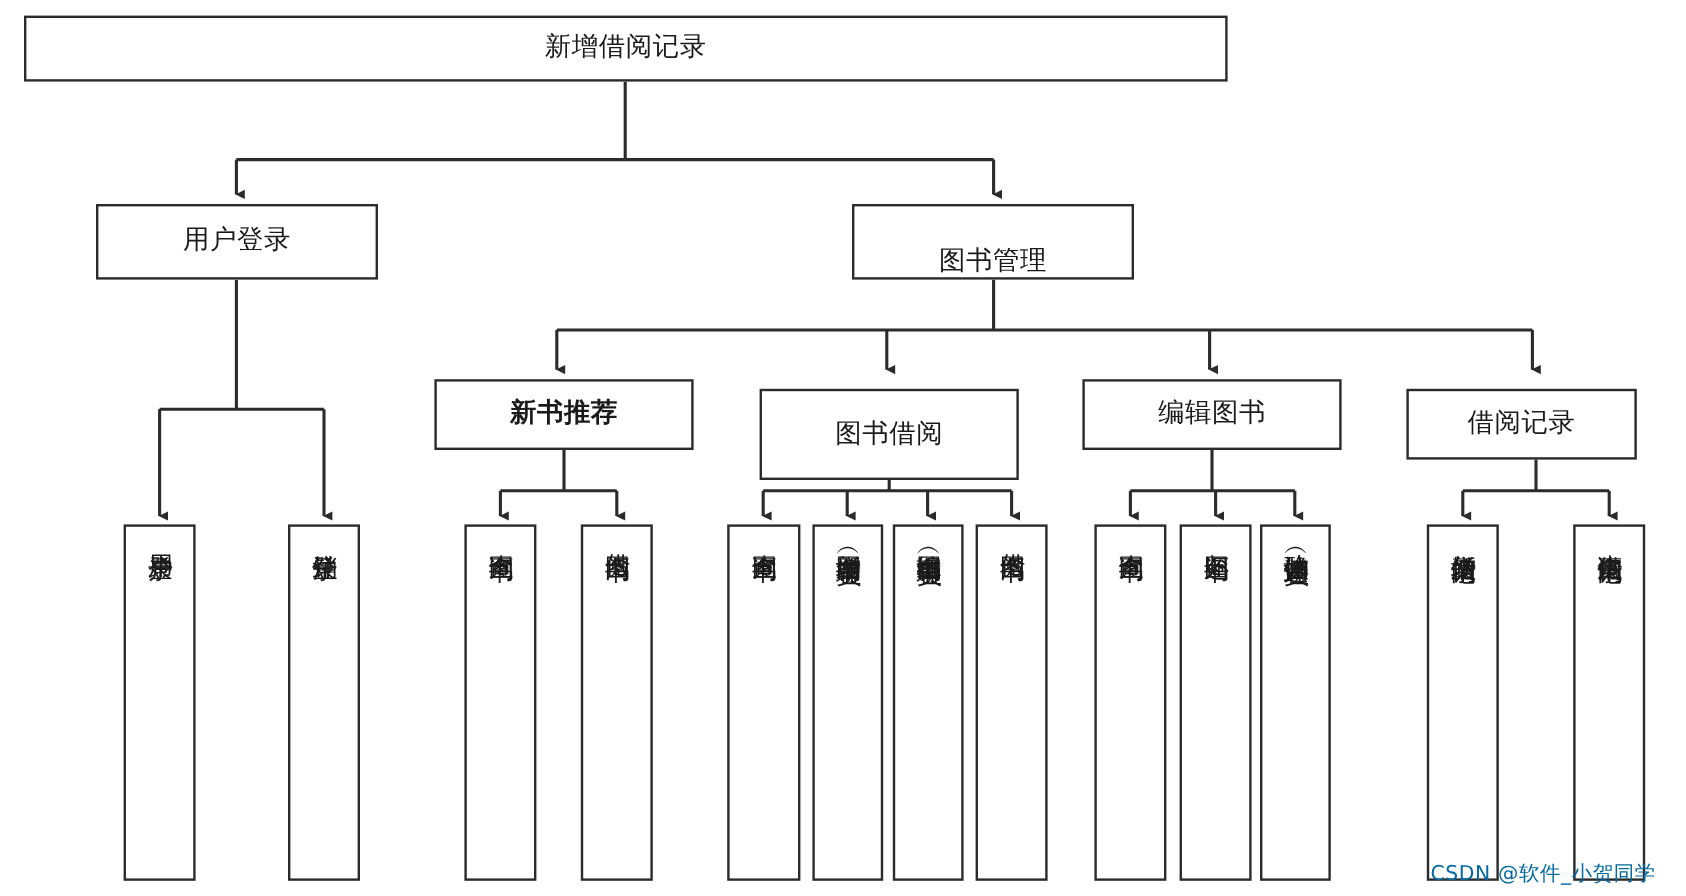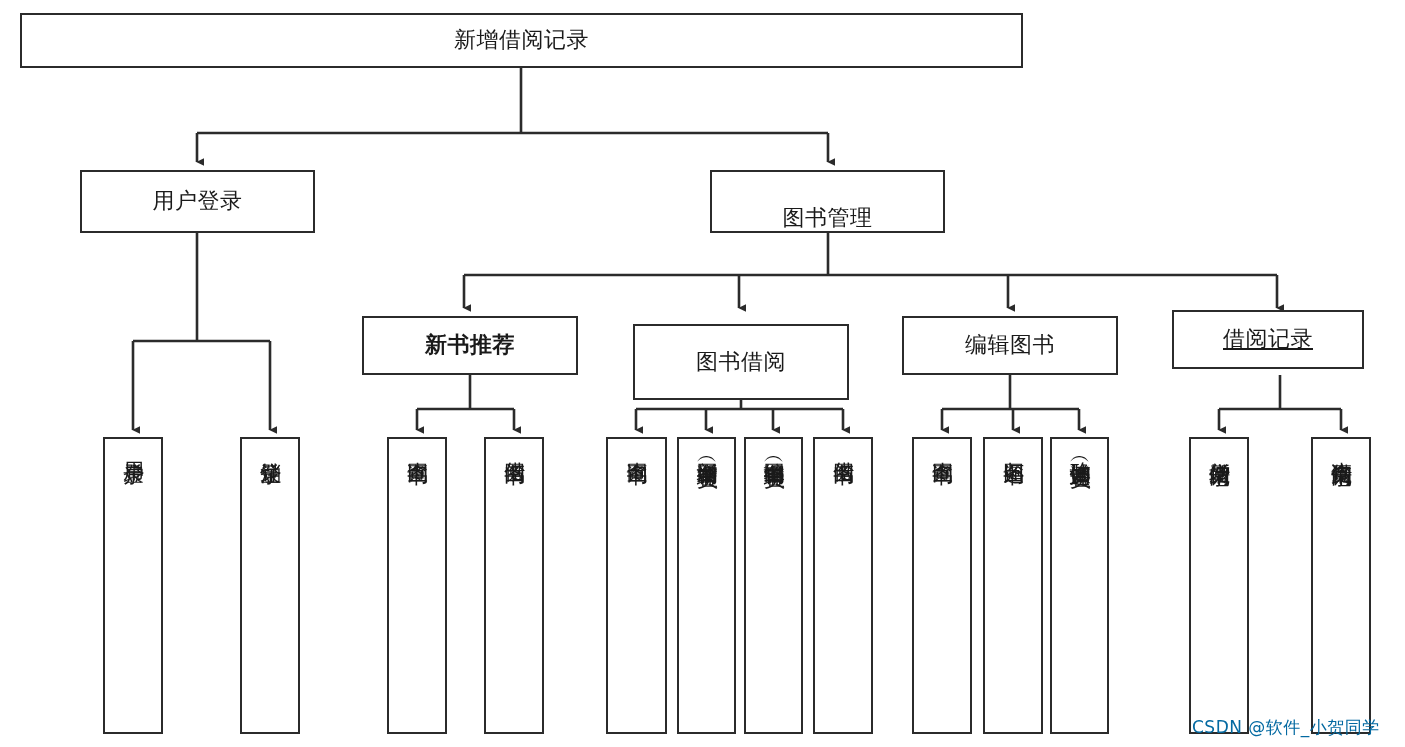--- a/index.html
+++ b/index.html
@@ -148,21 +148,21 @@
 
   <div class="node node-h" style="left: 362px; top: 316px; width: 216px; height: 59px; font-weight: bold;">
     <span class="label">新书推荐</span>
   </div>
   <div class="node node-h" style="left: 633px; top: 324px; width: 216px; height: 76px; align-items: center;">
     <span class="label">图书借阅</span>
   </div>
   <div class="node node-h" style="left: 902px; top: 316px; width: 216px; height: 59px;">
     <span class="label">编辑图书</span>
   </div>
-  <div class="node node-h" style="left: 1172px; top: 310px; width: 192px; height: 59px; text-decoration: underline;">
+  <div class="node node-h" style="left: 1172px; top: 324px; width: 192px; height: 59px;">
     <span class="label">借阅记录</span>
   </div>
 
   <div class="node node-v" style="left: 103px; top: 437px; width: 60px; height: 297px;">
     <span class="label">用户登录</span>
   </div>
   <div class="node node-v" style="left: 240px; top: 437px; width: 60px; height: 297px;">
     <span class="label">注销登录</span>
   </div>
   <div class="node node-v" style="left: 387px; top: 437px; width: 60px; height: 297px;">

